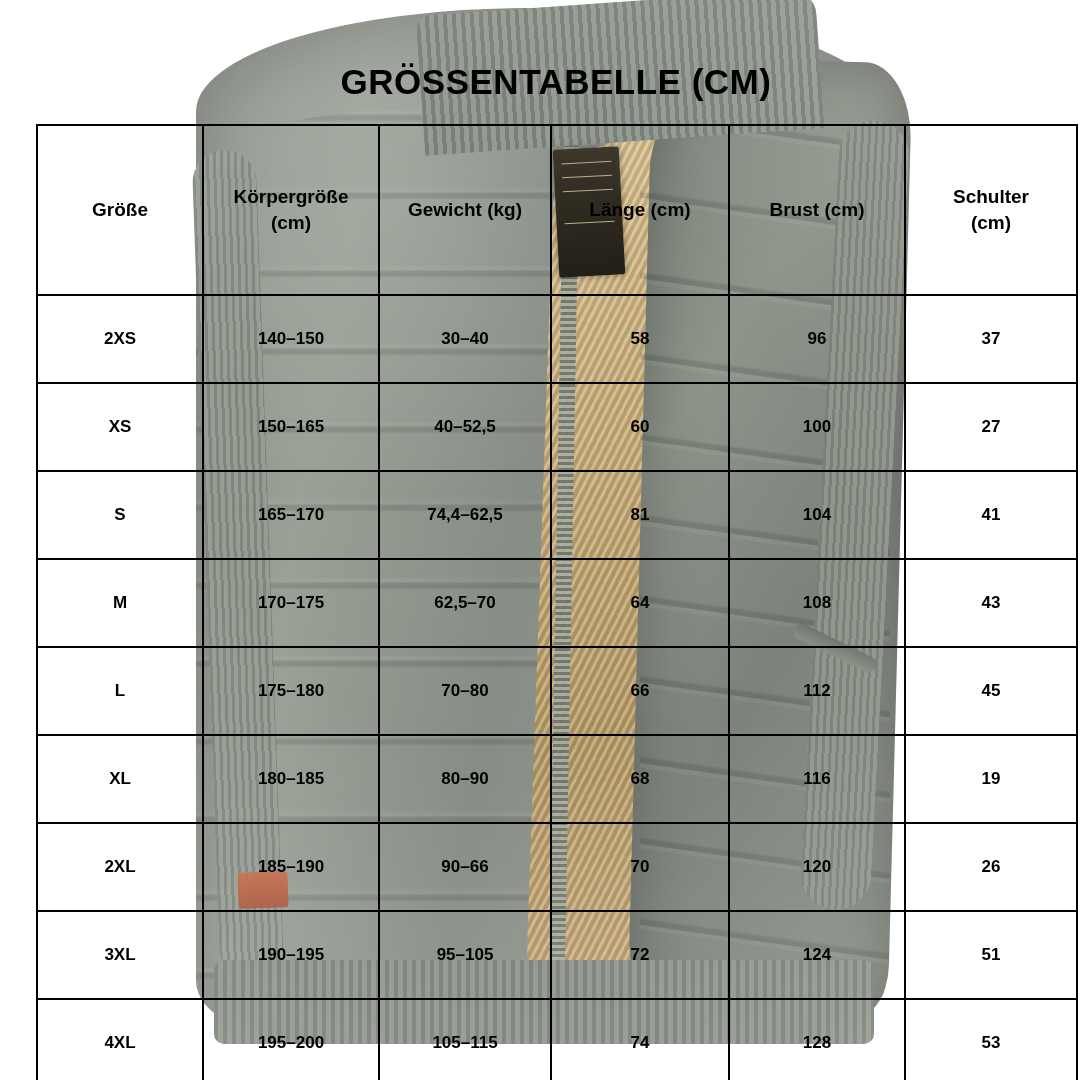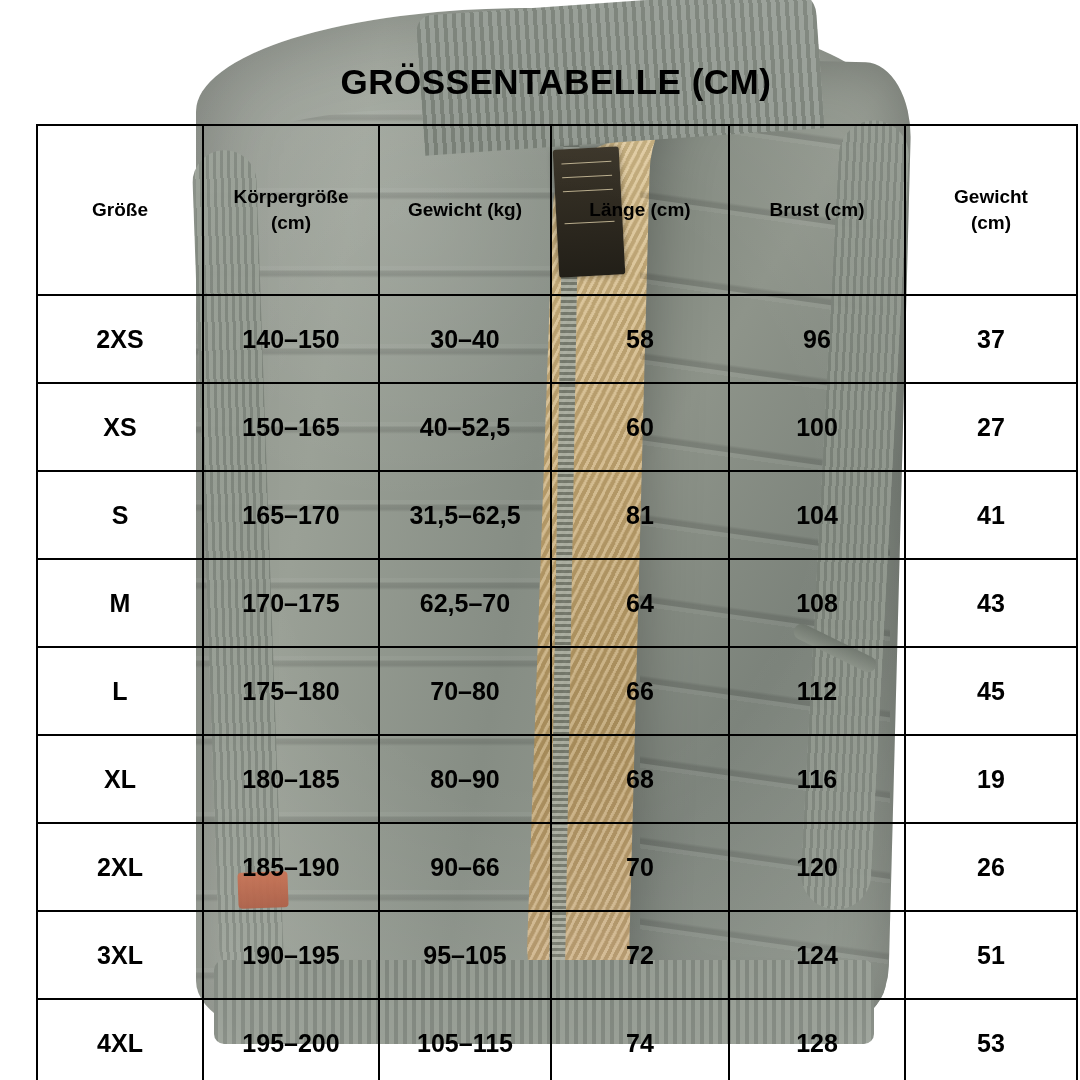--- a/index.html
+++ b/index.html
@@ -220,21 +220,21 @@
     font-family: "Liberation Sans", sans-serif;
   }
   table.size-table thead th {
     height: 168px;
     font-size: 19px;
     line-height: 1.35;
     padding: 0 4px;
   }
   table.size-table tbody td {
     height: 86px;
-    font-size: 25px;
+    font-size: 17px;
     padding: 0 2px;
   }
   col.c0 { width: 166px; }
   col.c1 { width: 176px; }
   col.c2 { width: 172px; }
   col.c3 { width: 178px; }
   col.c4 { width: 176px; }
   col.c5 { width: 172px; }
 </style>
 </head>
@@ -282,21 +282,21 @@
         <th>
           <span>Gewicht (kg)</span>
         </th>
         <th>
           <span>Länge (cm)</span>
         </th>
         <th>
           <span>Brust (cm)</span>
         </th>
         <th>
-          <span>Gewicht</span><br>
+          <span>Schulter</span><br>
           <span>(cm)</span>
         </th>
       </tr>
     </thead>
     <tbody>
       <tr>
         <td>2XS</td>
         <td>140–150</td>
         <td>30–40</td>
         <td>58</td>
@@ -307,21 +307,21 @@
         <td>XS</td>
         <td>150–165</td>
         <td>40–52,5</td>
         <td>60</td>
         <td>100</td>
         <td>27</td>
       </tr>
       <tr>
         <td>S</td>
         <td>165–170</td>
-        <td>31,5–62,5</td>
+        <td>74,4–62,5</td>
         <td>81</td>
         <td>104</td>
         <td>41</td>
       </tr>
       <tr>
         <td>M</td>
         <td>170–175</td>
         <td>62,5–70</td>
         <td>64</td>
         <td>108</td>

